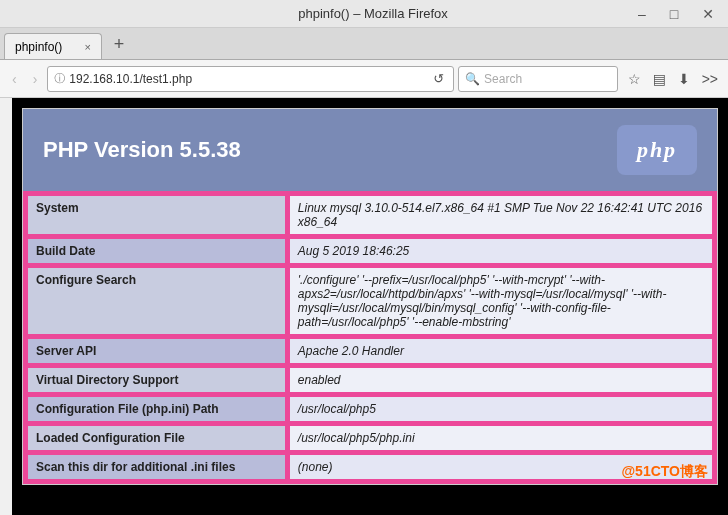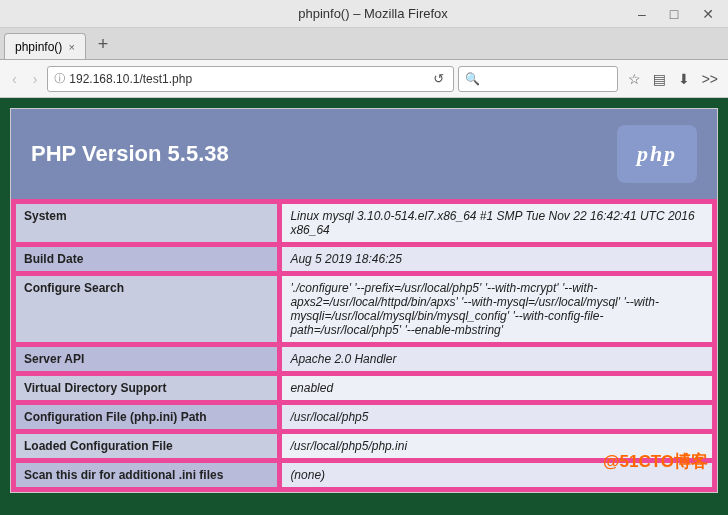--- a/index.html
+++ b/index.html
@@ -41,21 +41,21 @@
       border-bottom: 1px solid #aaa;
     }
     .tab {
       background: #f0f0f0;
       border: 1px solid #aaa;
       border-bottom: none;
       border-radius: 4px 4px 0 0;
       padding: 4px 10px;
       display: flex;
       align-items: center;
-      gap: 6px;
+      gap: 22px;
       font-size: 12px;
       height: 26px;
       cursor: pointer;
     }
     .tab-close {
       font-size: 11px;
       color: #666;
       cursor: pointer;
     }
     .tab-new {
@@ -143,24 +143,25 @@
       background: none;
       border: none;
       cursor: pointer;
       font-size: 14px;
       color: #555;
       padding: 2px 4px;
     }
 
     
     .page-content {
-      background: #14532d;
+      background: #000000;
       padding: 10px;
       height: calc(515px - 28px - 32px - 38px);
       overflow-y: auto;
+      margin-left: 12px;
     }
     .php-container {
       background: white;
       border: 1px solid #ccc;
     }
 
     
     .php-header {
       background: #7a8ab5;
       padding: 16px 20px;
@@ -168,21 +169,21 @@
       align-items: center;
       justify-content: space-between;
     }
     .php-version-title {
       color: white;
       font-size: 22px;
       font-weight: bold;
     }
     .php-logo {
       width: 80px;
-      height: 58px;
+      height: 50px;
       background: #8899cc;
       border-radius: 8px;
       display: flex;
       align-items: center;
       justify-content: center;
       font-size: 22px;
       font-style: italic;
       font-weight: bold;
       color: white;
       font-family: Georgia, serif;
@@ -213,23 +214,23 @@
     }
     .info-table tr:nth-child(even) td:first-child {
       background: #b8bcda;
     }
     .info-table tr:nth-child(even) td:last-child {
       background: #e4e6f4;
     }
 
     .watermark {
       position: absolute;
-      bottom: 20px;
+      bottom: 4px;
       right: 10px;
-      font-size: 17px;
+      font-size: 14px;
       color: #f60;
       font-weight: bold;
     }
     .page-wrapper {
       position: relative;
     }
     .info-icon {
       color: #888;
       font-size: 11px;
     }
@@ -257,20 +258,21 @@
 <div class="navbar">
   <button class="nav-btn disabled">‹</button>
   <button class="nav-btn disabled">›</button>
   <div class="address-bar">
     <span class="info-icon">ⓘ</span>
     <span class="address-text">192.168.10.1/test1.php</span>
     <button class="refresh-btn">↺</button>
   </div>
   <div class="search-box">
     <span class="search-icon-svg">🔍</span>
+    <span class="search-text">Search</span>
   </div>
   <div class="nav-extra-icons">
     <button class="nav-icon-btn">☆</button>
     <button class="nav-icon-btn">▤</button>
     <button class="nav-icon-btn">⬇</button>
     <button class="nav-icon-btn">&gt;&gt;</button>
   </div>
 </div>
 
 <div class="page-content">

